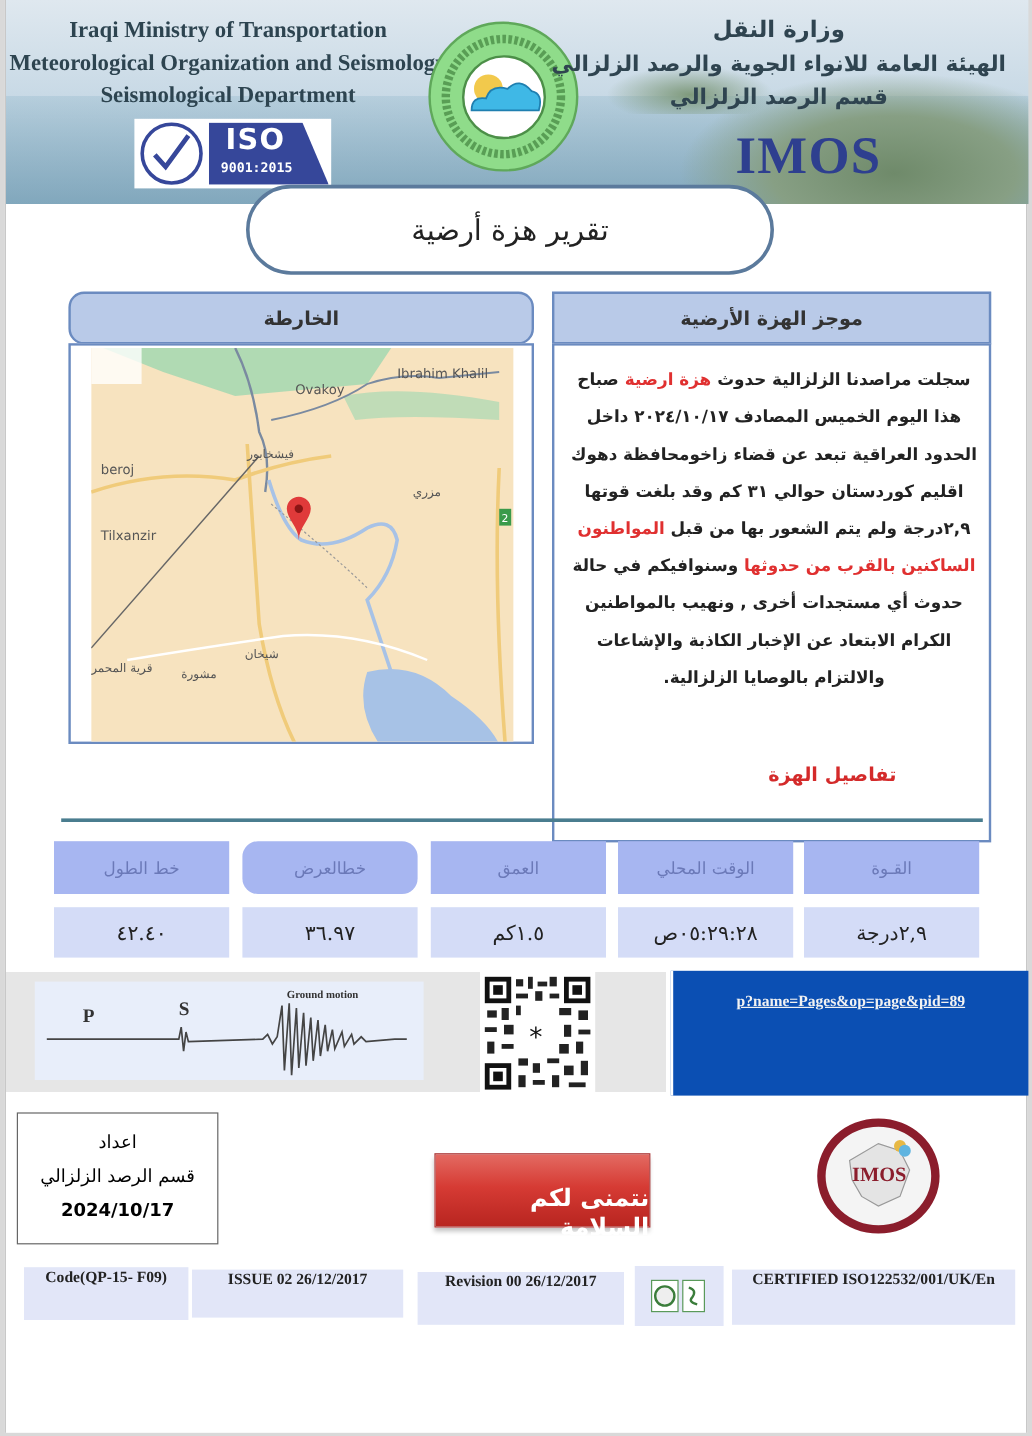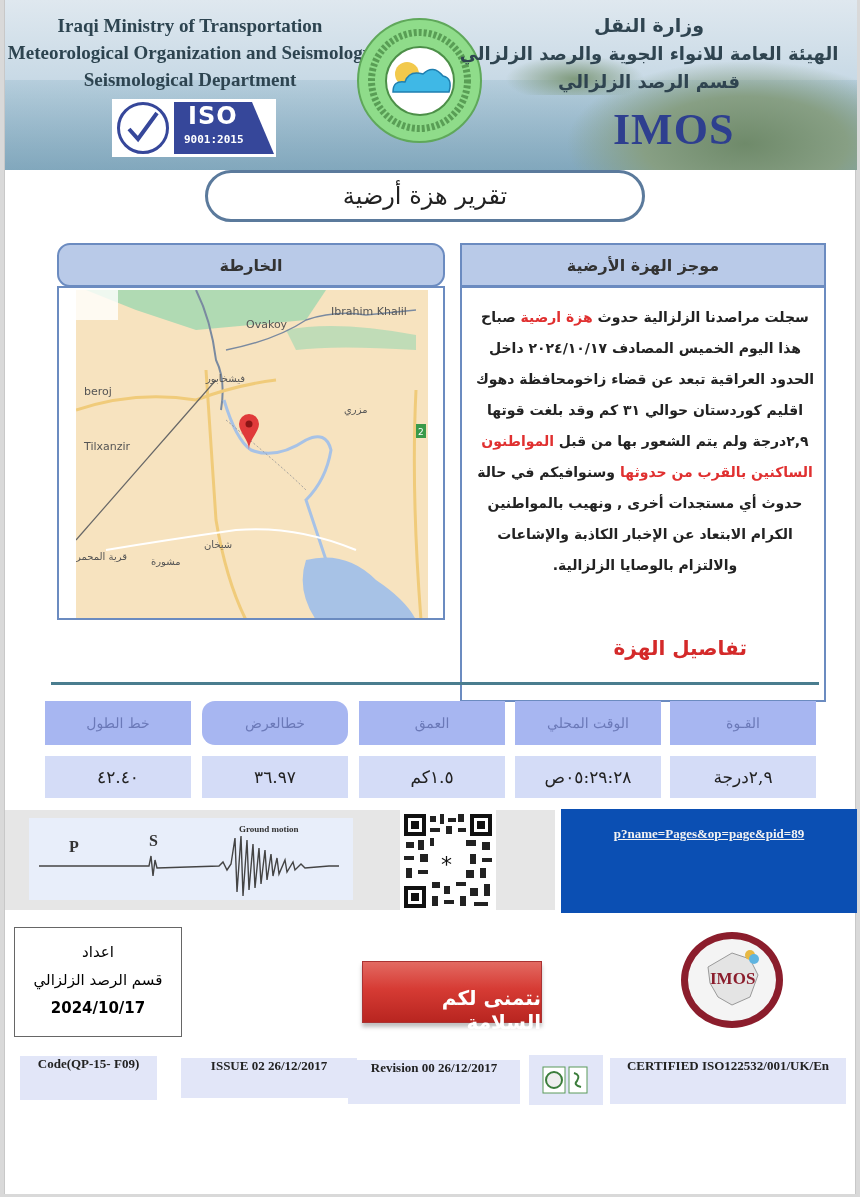--- a/index.html
+++ b/index.html
@@ -41,39 +41,39 @@
   .logo-circle .ring-text { position:absolute; left:0; top:0; }
   .ar-lines { position:absolute; right:8px; top:10px; width:400px; text-align:center; direction: rtl;
     font-family:"DejaVu Sans", sans-serif; font-weight:bold; color:#2f4450; }
   .ar-lines .l1 { font-size:19px; line-height:30px; }
   .ar-lines .l2 { font-size:18px; line-height:28px; }
   .ar-lines .l3 { font-size:18px; line-height:28px; }
   .imos { position:absolute; left:608px; top:104px; font-family:"Liberation Serif", serif; font-weight:bold;
     font-size:44px; color:#2e3f8f; letter-spacing:1px; }
 
   
-  .title-pill { position:absolute; left:200px; top:170px; width:440px; height:52px; border-radius:50%/50%;
+  .title-pill { position:absolute; left:200px; top:154px; width:440px; height:75px; border-radius:50%/50%;
     border:3px solid #5b7a9c; background:#fff; display:flex; align-items:center; justify-content:center;
     border-radius: 60px; }
   .title-pill span { font-size:24px; color:#222; direction: rtl; }
 
   
   .panel-head { position:absolute; height:44px; background:#b9cae8; border:2px solid #6b8bc0;
     display:flex; align-items:center; justify-content:center; }
   .panel-head span { font-size:16px; font-weight:bold; color:#333; direction: rtl; }
   .summary-box { position:absolute; left:455px; top:286px; width:366px; height:416px; border:2px solid #6b8bc0;
     background:#fff; padding:14px 4px 0 8px; direction: rtl; text-align: center; }
   .summary-box p { font-size:14px; font-weight:bold; line-height:31px; color:#222; }
   .red { color:#e03030; }
   .map-box { position:absolute; left:52px; top:286px; width:388px; height:334px; border:2px solid #6b8bc0;
     background:#fff; overflow:hidden; }
   .map-box svg { position:absolute; left:17px; top:2px; }
 
   
-  .details-title { position:absolute; right:108px; top:636px; color:#d42a2a; font-size:20px; font-weight:bold;
+  .details-title { position:absolute; right:108px; top:636px; color:#d42a2a; font-size:16px; font-weight:bold;
     direction: rtl; }
   .details-rule { position:absolute; left:46px; top:682px; width:768px; height:3px; background:#4a7d8f; }
   .cell-h { position:absolute; top:701px; width:146px; height:44px; background:#a7b6f1; display:flex;
     align-items:center; justify-content:center; }
   .cell-h span { font-family:"DejaVu Serif", serif; font-size:14px; color:#6b79b8; direction: rtl; }
   .cell-v { position:absolute; top:756px; width:146px; height:42px; background:#d4dcf7; display:flex;
     align-items:center; justify-content:center; }
   .cell-v span { font-family:"DejaVu Serif", serif; font-size:17px; color:#222; direction: rtl; }
 
   
@@ -313,21 +313,21 @@
       <path d="M20 28 L44 14 L62 20 L70 36 L62 58 L44 66 L30 58 L22 44 Z" fill="#e4e4e4" stroke="#999" stroke-width="1"></path>
       <circle cx="62" cy="16" r="5" fill="#e7b844"></circle>
       <circle cx="66" cy="20" r="5" fill="#5fb4e0"></circle>
     </svg>
     <div class="t">IMOS</div>
   </div>
 
   <div class="code" style="left:15px; width:137px;">
       <span>Code(QP-15- F09)</span>
     </div>
-  <div class="code" style="left:176px; width:176px; top:1058px; height:40px;">
+  <div class="code" style="left:155px; width:176px; top:1058px; height:40px;">
       <span>ISSUE  02  26/12/2017</span>
     </div>
   <div class="code" style="left:343px; width:172px; top:1060px;">
       <span>Revision 00 26/12/2017</span>
     </div>
   <div class="cert-icons">
     <svg width="74" height="50" viewBox="0 0 74 50">
       <rect x="14" y="12" width="22" height="26" fill="#fff" stroke="#5a9a5a"></rect>
       <circle cx="25" cy="25" r="8" fill="#eee" stroke="#3b7d3b" stroke-width="2"></circle>
       <rect x="40" y="12" width="18" height="26" fill="#fff" stroke="#5a9a5a"></rect>

